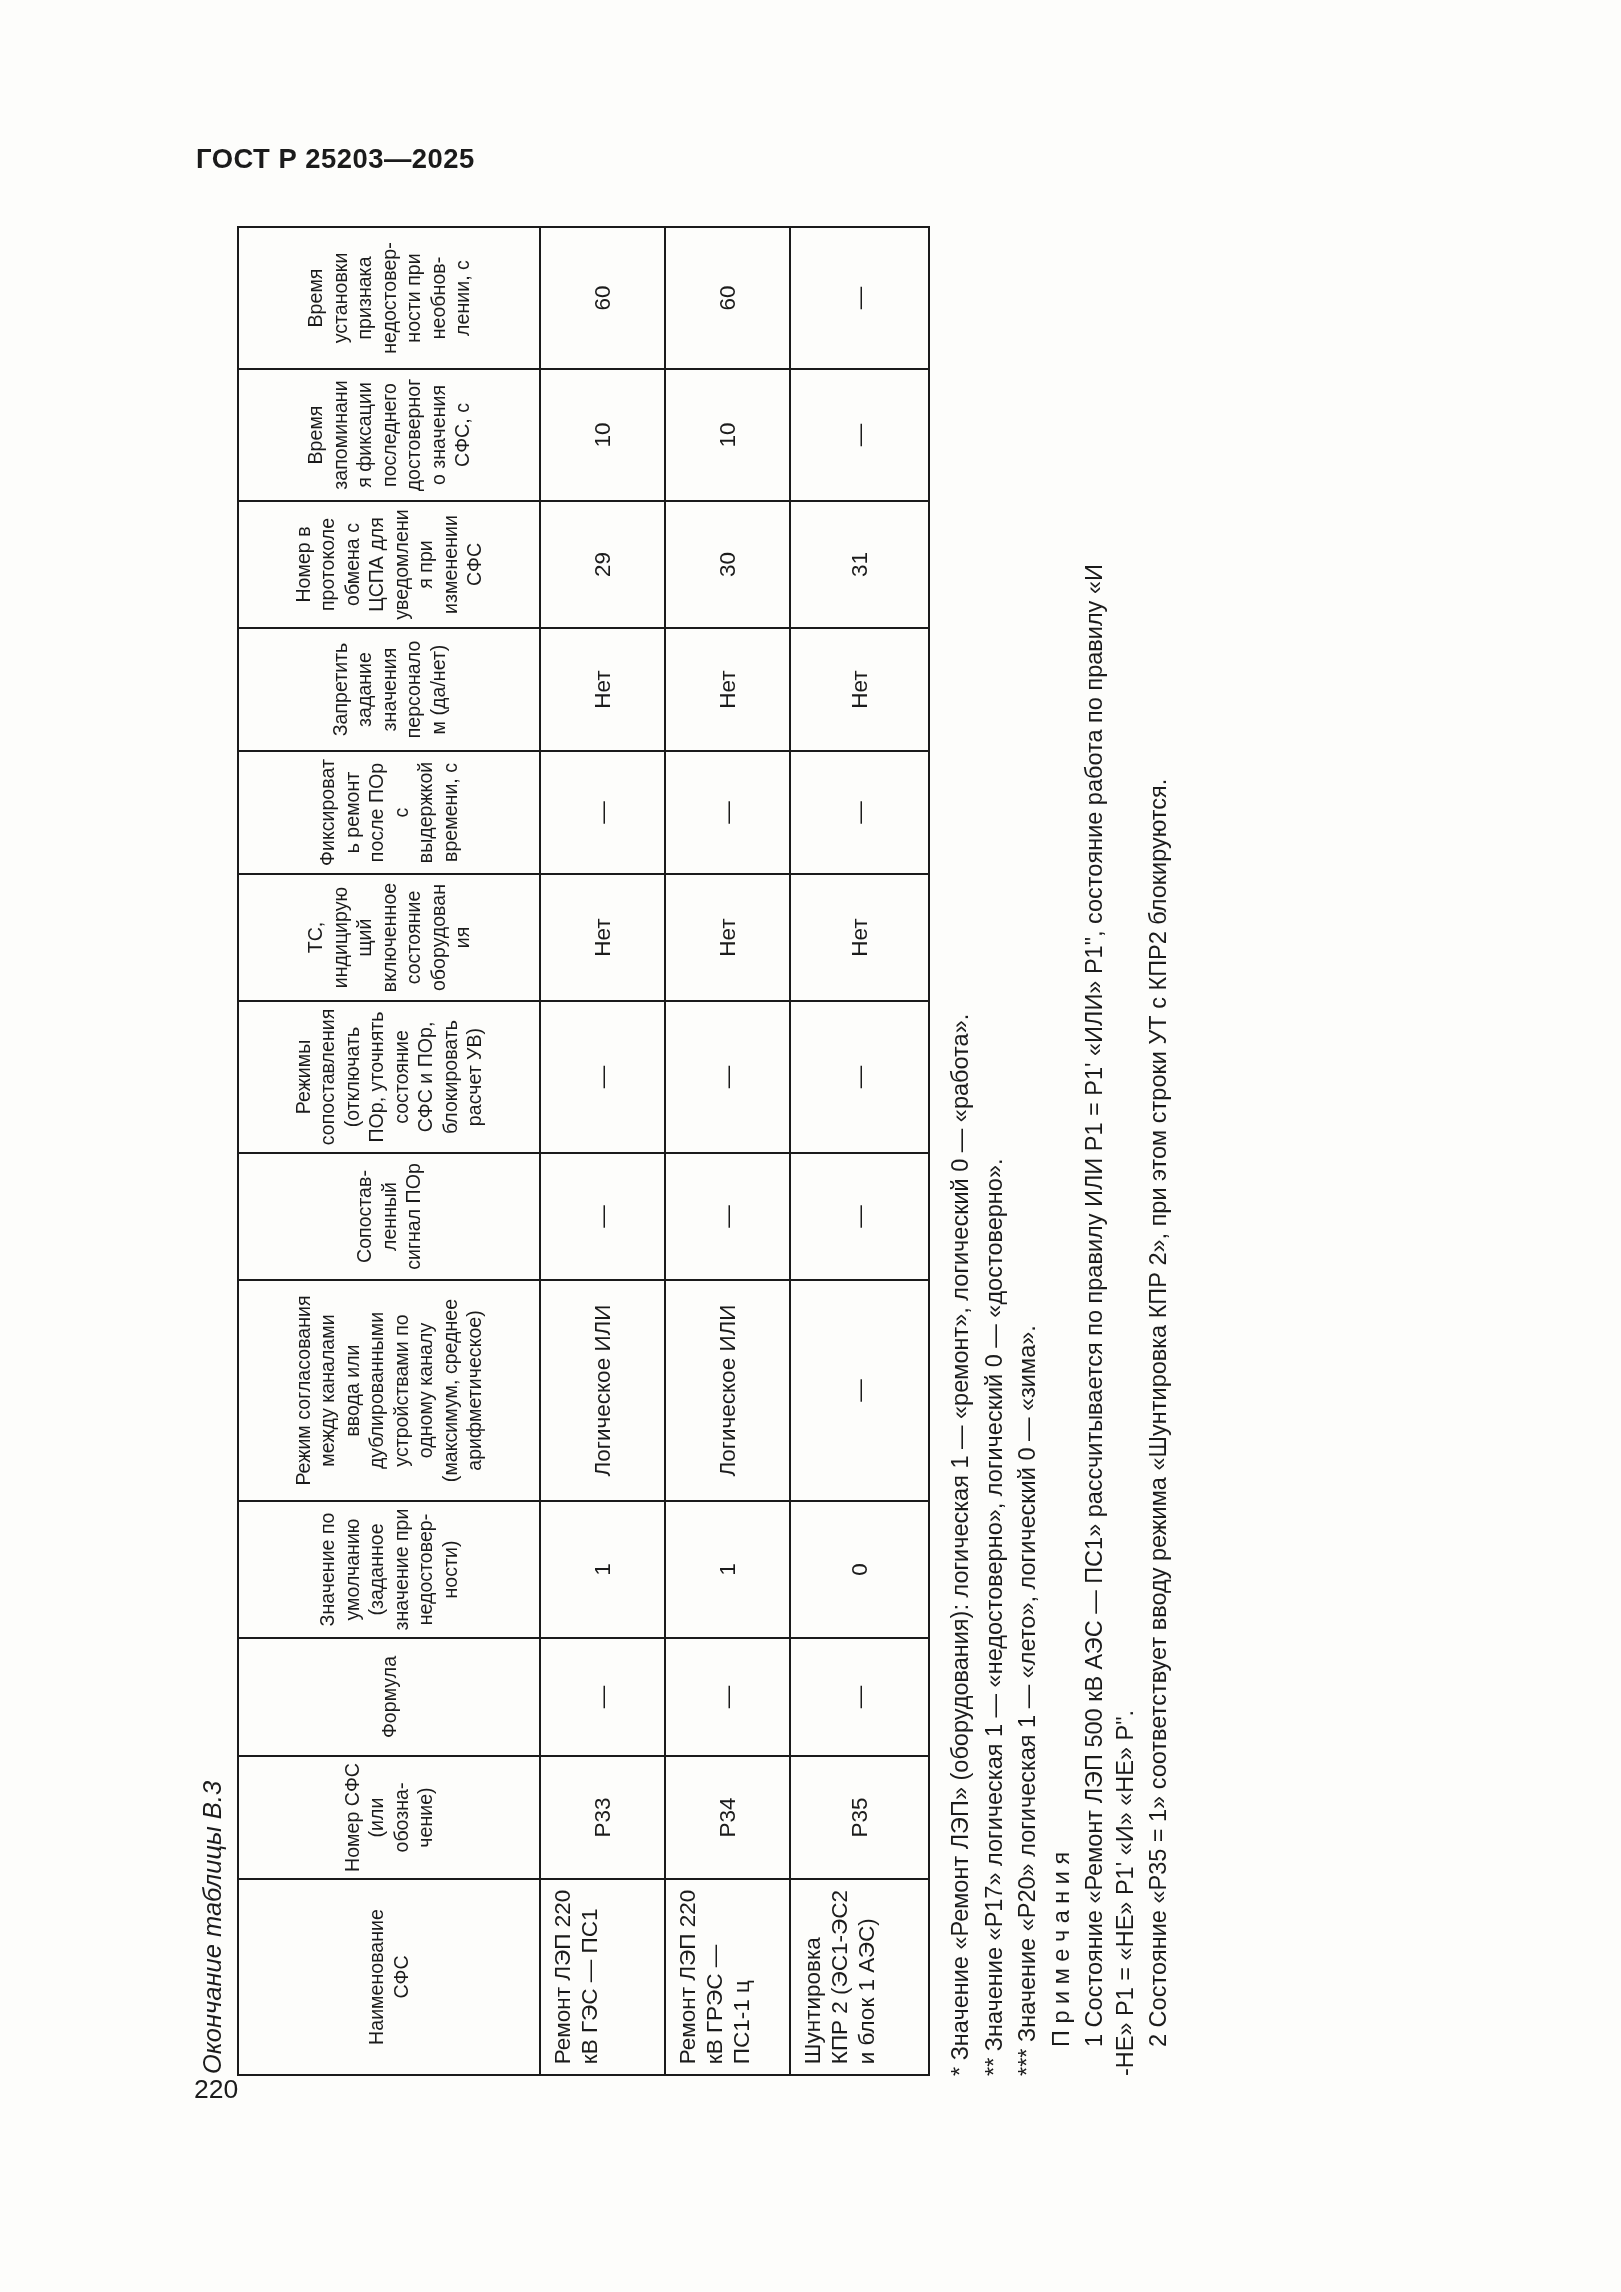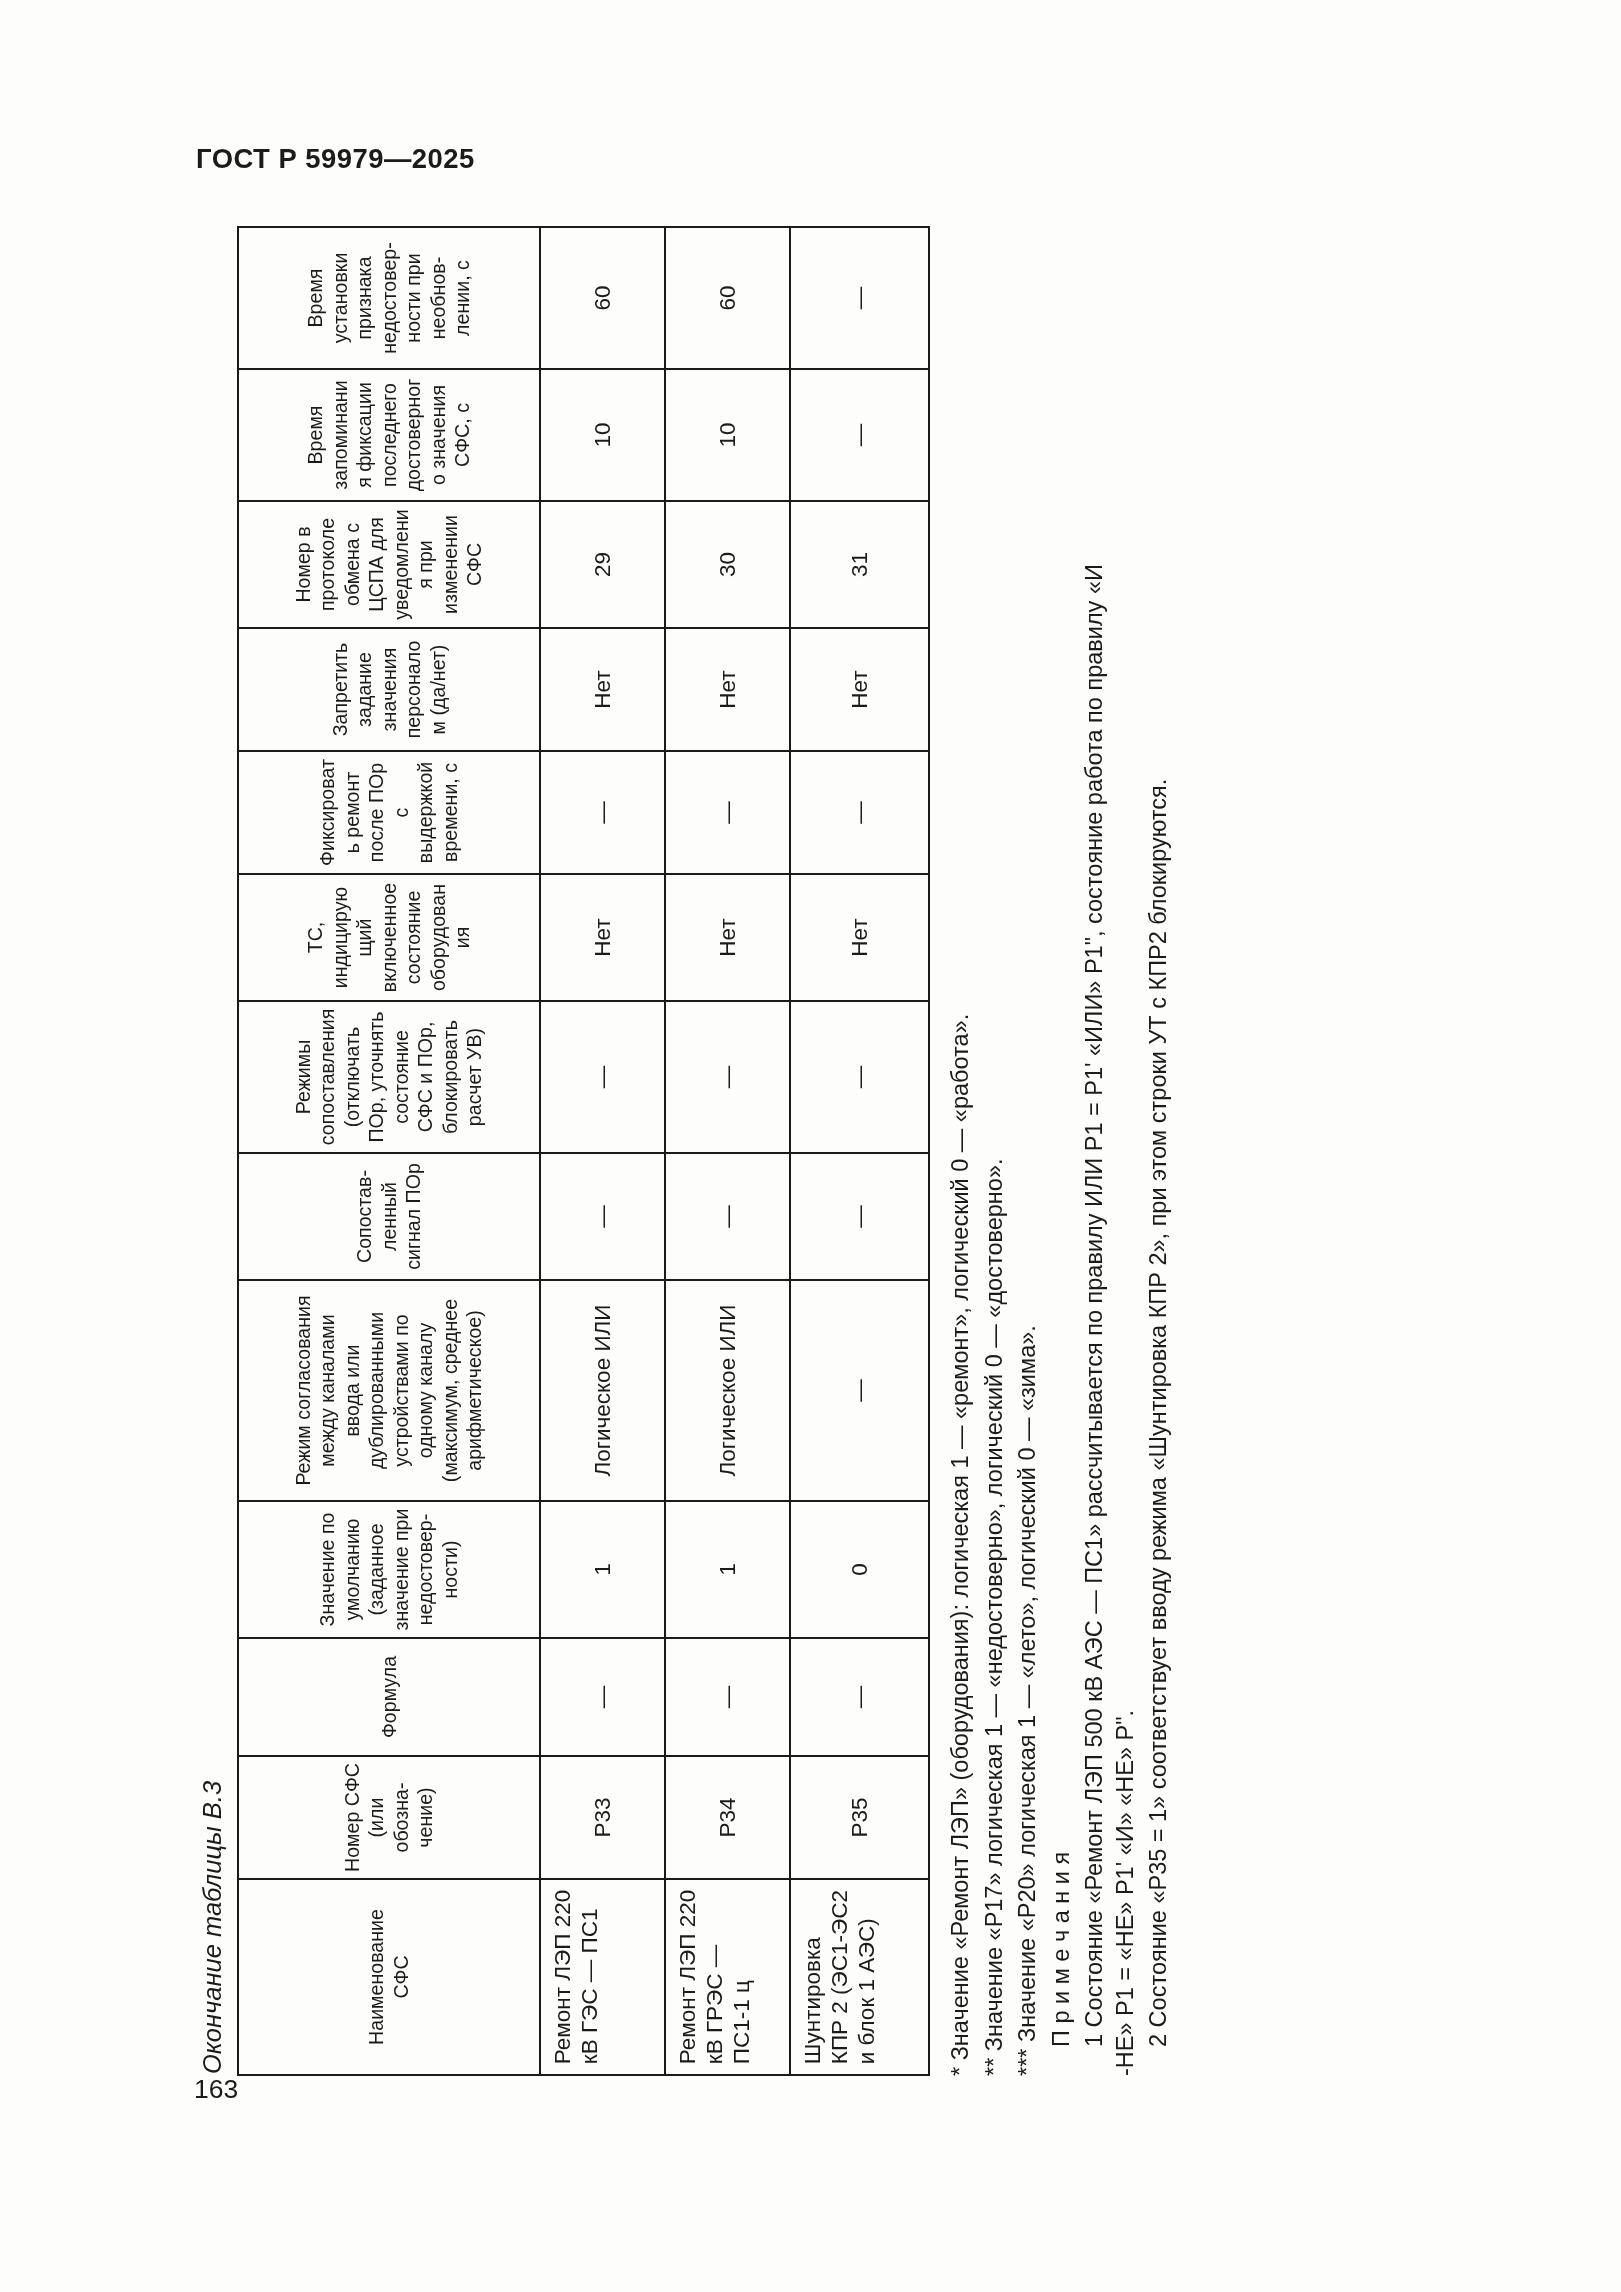--- a/index.html
+++ b/index.html
@@ -72,21 +72,21 @@
     line-height: 1.3;
     width: 1529px;
   }
   .notes p { margin: 0 0 2.9px 0; }
   .notes .notes-label { text-indent: 29px; }
   .notes .note-item   { text-indent: 29px; }
 </style>
 </head>
 <body>
 
-<div class="running-header">ГОСТ Р 59979—2025</div>
+<div class="running-header">ГОСТ Р 25203—2025</div>
 
 <div class="rotated-block">
 
   <p class="table-caption">Окончание таблицы В.3</p>
 
   <table class="sfs">
     <colgroup>
       <col style="width:196px">
         <col style="width:123px">
         <col style="width:118px">
@@ -175,14 +175,14 @@
       </div>
     <p class="notes-label">П р и м е ч а н и я</p>
     <div class="note-items">
         <p class="note-item">1 Состояние «Ремонт ЛЭП 500 кВ АЭС — ПС1» рассчитывается по правилу ИЛИ Р1 = Р1' «ИЛИ» Р1", состояние работа по правилу «И -НЕ» Р1 = «НЕ» Р1' «И» «НЕ» Р".</p>
         <p class="note-item">2 Состояние «Р35 = 1» соответствует вводу режима «Шунтировка КПР 2», при этом строки УТ с КПР2 блокируются.</p>
       </div>
   </div>
 
 </div>
 
-<div class="page-number">163</div>
+<div class="page-number">220</div>
 
 
 </body></html>

